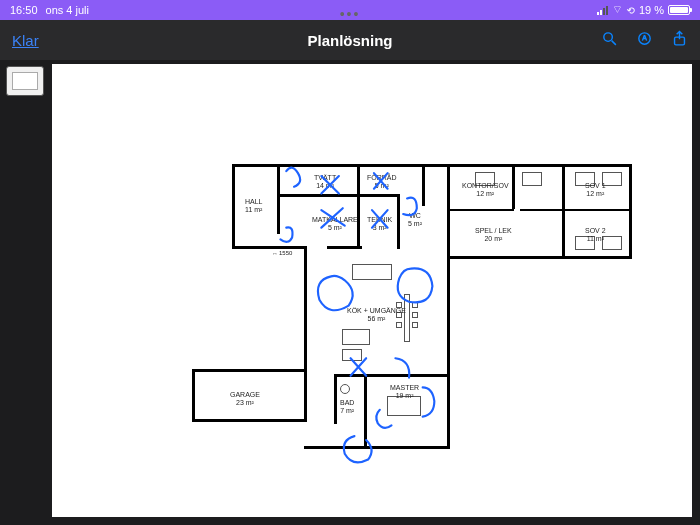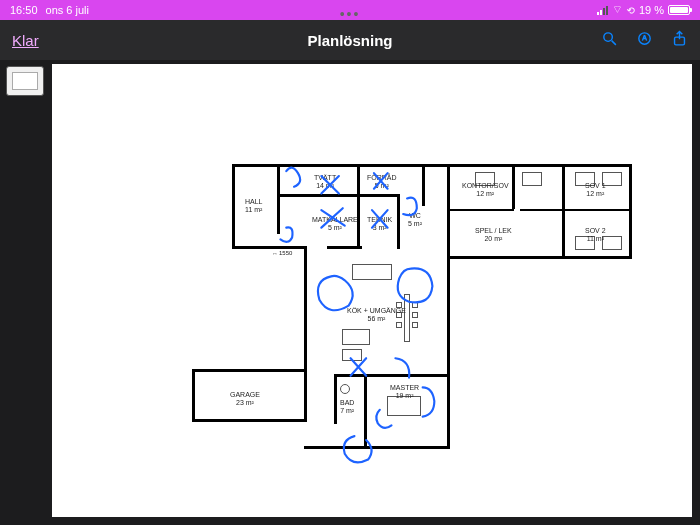--- a/index.html
+++ b/index.html
@@ -1,37 +1,37 @@
 <!DOCTYPE html>
 <html><head>
 <meta charset="utf-8">
 <style>
   * { margin: 0; padding: 0; box-sizing: border-box; }
   html, body { width: 700px; height: 525px; overflow: hidden; font-family: -apple-system, "Helvetica Neue", Arial, sans-serif; }
   body { background: #1c1c1e; display: flex; flex-direction: column; }
 
   
-  .status-bar { height: 20px; background: #d946ef; color: #fff; display: flex; align-items: center; font-size: 11px; padding: 0 10px; }
+  .status-bar { height: 20px; background: #8b5cf6; color: #fff; display: flex; align-items: center; font-size: 11px; padding: 0 10px; }
   .status-left { display: flex; gap: 8px; }
   .status-right { margin-left: auto; display: flex; align-items: center; gap: 4px; }
   .sig-bars { display: inline-flex; align-items: flex-end; gap: 1px; }
   .sig-bars span { width: 2px; background: #fff; display: inline-block; }
   .sig-bars span:nth-child(1){height:3px}
   .sig-bars span:nth-child(2){height:5px}
   .sig-bars span:nth-child(3){height:7px;background:#555}
   .sig-bars span:nth-child(4){height:9px;background:#555}
   .wifi { font-size:11px; }
   .lock { font-size:10px; }
   .battery { width:22px; height:10px; border:1px solid #fff; border-radius:2px; position:relative; }
   .battery::after { content:""; position:absolute; right:-3px; top:2px; width:2px; height:4px; background:#fff; border-radius:0 1px 1px 0; }
   .battery-fill { position:absolute; left:1px; top:1px; bottom:1px; width:90%; background:#fff; border-radius:1px; }
 
   
   .toolbar { height: 40px; background: #2a2a2c; display: flex; align-items: center; padding: 0 12px; position: relative; }
-  .toolbar .done { color: #f0abfc; font-size: 15px; text-decoration: underline; }
+  .toolbar .done { color: #3b82f6; font-size: 15px; text-decoration: underline; }
   .toolbar-title { position:absolute; left:50%; transform:translateX(-50%); color:#fff; font-size:15px; font-weight:600; }
   .toolbar-dots { position:absolute; left:50%; top:-14px; transform:translateX(-50%); color:#666; font-size:14px; letter-spacing:2px; }
   .toolbar-right { margin-left:auto; display:flex; gap:18px; align-items:center; color:#0a84ff; }
   .toolbar-right svg { width:17px; height:17px; stroke:#0a84ff; fill:none; stroke-width:2; }
 
   
   .body-row { flex:1; display:flex; background:#1c1c1e; }
   .thumb-col { width:48px; padding:6px; }
   .thumb { width:38px; height:30px; background:#f0f0f0; border:1px solid #555; border-radius:3px; display:flex; align-items:center; justify-content:center; }
   .thumb-inner { width:26px; height:18px; border:1px solid #aaa; background:#fff; }
@@ -52,21 +52,21 @@
   
   .marker { position:absolute; pointer-events:none; }
   .marker path, .marker circle, .marker line { stroke:#1e63ff; stroke-width:2.2; fill:none; stroke-linecap:round; }
 </style>
 </head>
 <body>
 
 <div class="status-bar">
   <div class="status-left">
     <span>16:50</span>
-    <span>ons 6 juli</span>
+    <span>ons 4 juli</span>
   </div>
   <div class="status-right">
     <span class="sig-bars">
         <span></span>
         <span></span>
         <span></span>
         <span></span>
       </span>
     <span class="wifi">⌔</span>
     <span class="lock">⟲</span>

